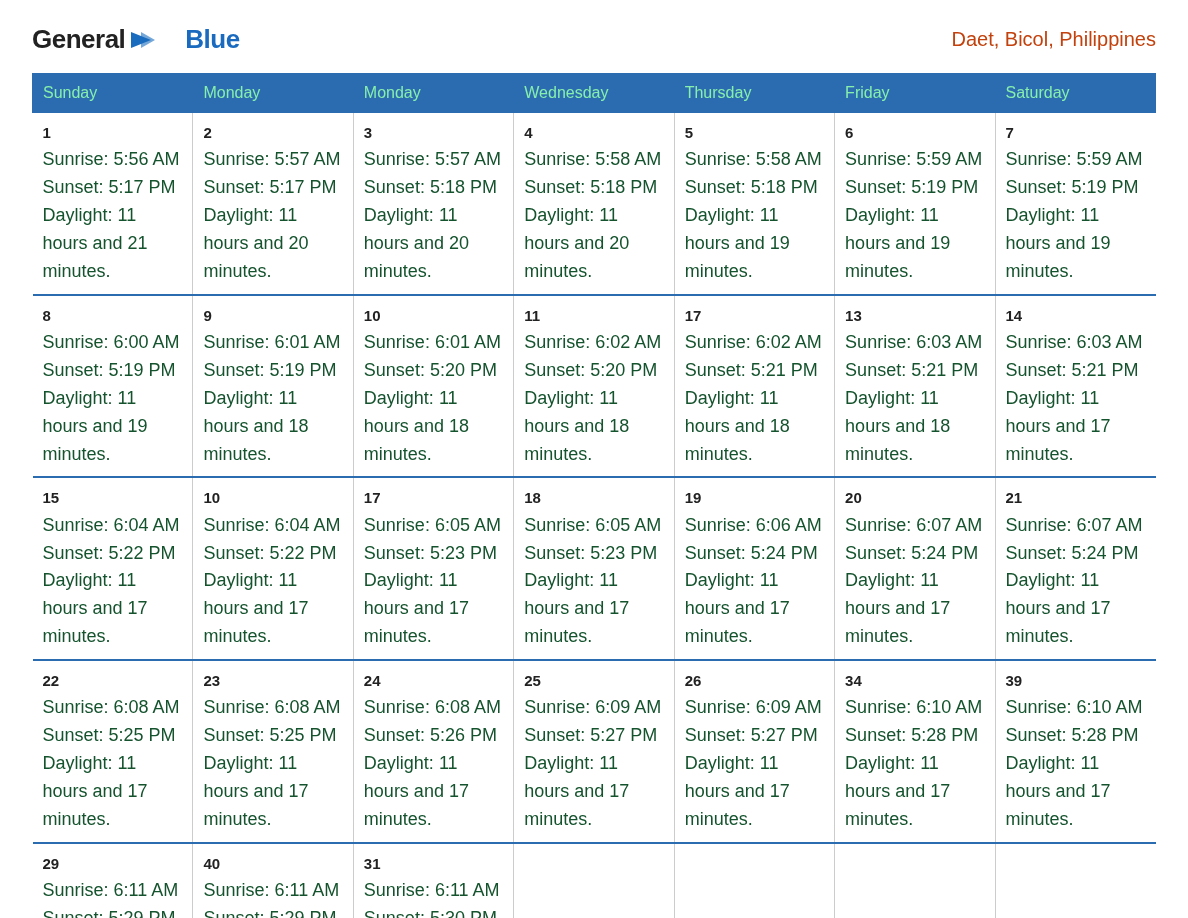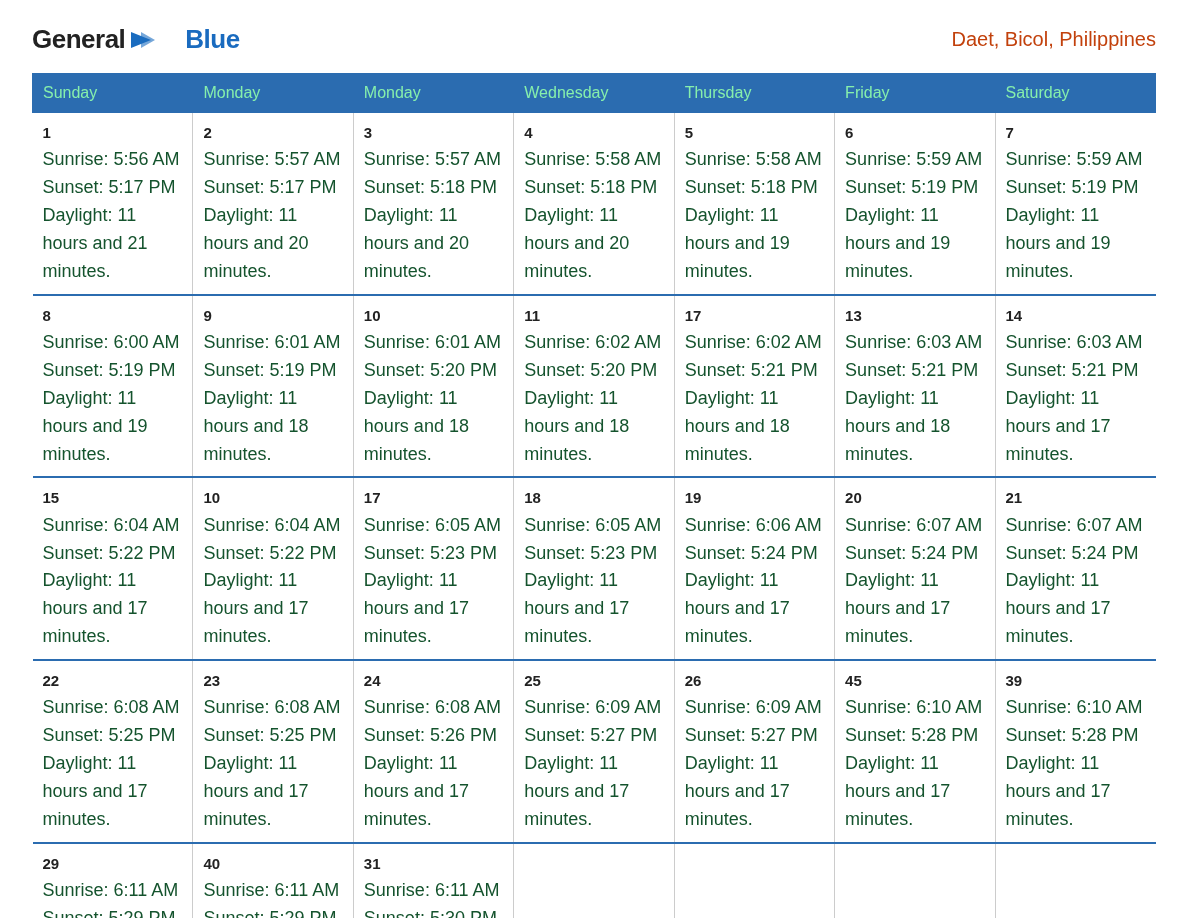--- a/index.html
+++ b/index.html
@@ -160,21 +160,21 @@
           <td><span class="day-num">19</span><span class="day-info">Sunrise: 6:06 AM<br>Sunset: 5:24 PM<br>Daylight: 11 hours and 17 minutes.</span></td>
           <td><span class="day-num">20</span><span class="day-info">Sunrise: 6:07 AM<br>Sunset: 5:24 PM<br>Daylight: 11 hours and 17 minutes.</span></td>
           <td><span class="day-num">21</span><span class="day-info">Sunrise: 6:07 AM<br>Sunset: 5:24 PM<br>Daylight: 11 hours and 17 minutes.</span></td>
         </tr>
         <tr>
           <td><span class="day-num">22</span><span class="day-info">Sunrise: 6:08 AM<br>Sunset: 5:25 PM<br>Daylight: 11 hours and 17 minutes.</span></td>
           <td><span class="day-num">23</span><span class="day-info">Sunrise: 6:08 AM<br>Sunset: 5:25 PM<br>Daylight: 11 hours and 17 minutes.</span></td>
           <td><span class="day-num">24</span><span class="day-info">Sunrise: 6:08 AM<br>Sunset: 5:26 PM<br>Daylight: 11 hours and 17 minutes.</span></td>
           <td><span class="day-num">25</span><span class="day-info">Sunrise: 6:09 AM<br>Sunset: 5:27 PM<br>Daylight: 11 hours and 17 minutes.</span></td>
           <td><span class="day-num">26</span><span class="day-info">Sunrise: 6:09 AM<br>Sunset: 5:27 PM<br>Daylight: 11 hours and 17 minutes.</span></td>
-          <td><span class="day-num">45</span><span class="day-info">Sunrise: 6:10 AM<br>Sunset: 5:28 PM<br>Daylight: 11 hours and 17 minutes.</span></td>
+          <td><span class="day-num">34</span><span class="day-info">Sunrise: 6:10 AM<br>Sunset: 5:28 PM<br>Daylight: 11 hours and 17 minutes.</span></td>
           <td><span class="day-num">39</span><span class="day-info">Sunrise: 6:10 AM<br>Sunset: 5:28 PM<br>Daylight: 11 hours and 17 minutes.</span></td>
         </tr>
         <tr>
           <td><span class="day-num">29</span><span class="day-info">Sunrise: 6:11 AM<br>Sunset: 5:29 PM<br>Daylight: 11 hours and 17 minutes.</span></td>
           <td><span class="day-num">40</span><span class="day-info">Sunrise: 6:11 AM<br>Sunset: 5:29 PM<br>Daylight: 11 hours and 18 minutes.</span></td>
           <td><span class="day-num">31</span><span class="day-info">Sunrise: 6:11 AM<br>Sunset: 5:30 PM<br>Daylight: 11 hours and 18 minutes.</span></td>
           <td class="empty-cell"></td>
           <td class="empty-cell"></td>
           <td class="empty-cell"></td>
           <td class="empty-cell"></td>

